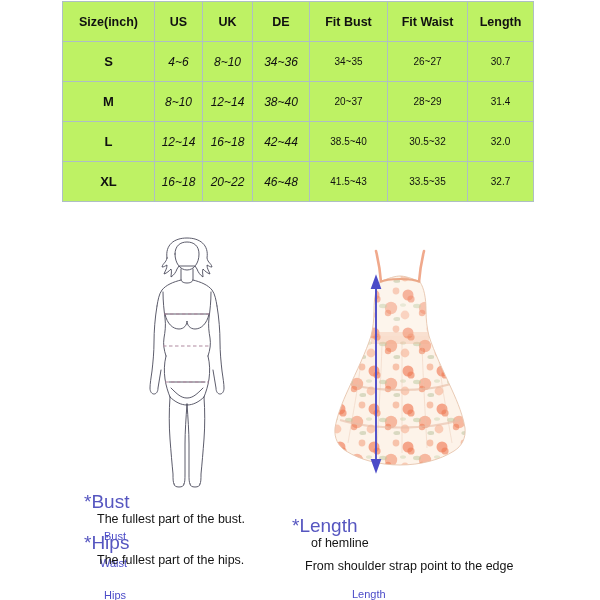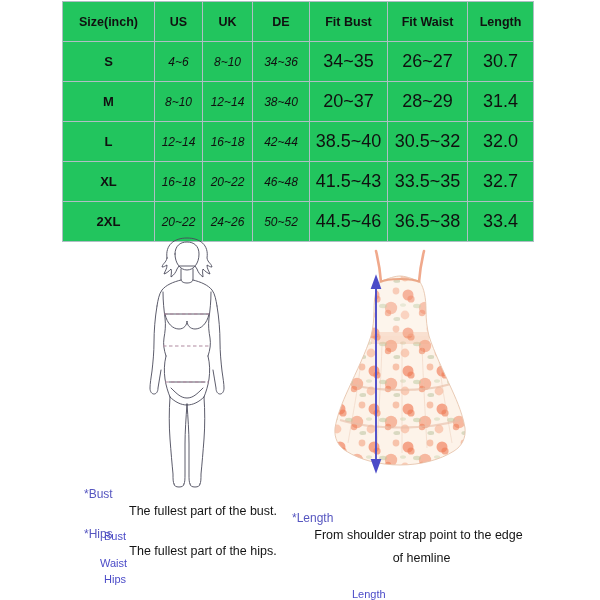--- a/index.html
+++ b/index.html
@@ -25,21 +25,21 @@
   }
   table.size-table {
     border-collapse: collapse;
     width: 471px;
     background: #ccf7f7;
     table-layout: fixed;
   }
   table.size-table td,
   table.size-table th {
     border: 1px solid #aebfc4;
-    background: #22c55e;
+    background: #bef264;
     text-align: center;
     vertical-align: middle;
     padding: 0;
     height: 39px;
     font-size: 12.5px;
     color: #101010;
   }
   table.size-table th {
     font-weight: bold;
     font-size: 12.5px;
@@ -47,21 +47,21 @@
   table.size-table td.size-label {
     font-weight: bold;
     font-size: 13px;
   }
   table.size-table td.num-italic {
     font-style: italic;
     font-size: 12px;
   }
   table.size-table td.num-plain {
     font-style: normal;
-    font-size: 18px;
+    font-size: 10px;
   }
   col.c-size   { width: 92px; }
   col.c-us     { width: 48px; }
   col.c-uk     { width: 50px; }
   col.c-de     { width: 57px; }
   col.c-fb     { width: 78px; }
   col.c-fw     { width: 80px; }
   col.c-len    { width: 66px; }
 
   
@@ -89,47 +89,46 @@
 
   .meas-label {
     position: absolute;
     color: #4b4bc8;
     font-size: 11px;
     font-family: Liberation Sans, sans-serif;
     white-space: nowrap;
   }
   #label-bust  { left: 104px; top: 294px; }
   #label-waist { left: 100px; top: 321px; }
-  #label-hips  { left: 104px; top: 337px; }
+  #label-hips  { left: 104px; top: 353px; }
   #label-length{ left: 352px; top: 352px; }
 
   
   #legend {
     position: absolute;
     left: 0;
     top: 486px;
     width: 600px;
     height: 114px;
   }
   .legend-col { position: absolute; }
   #legend-left  { left: 84px; top: 0px;  width: 225px; }
   #legend-right { left: 292px; top: 24px; width: 240px; }
 
   .legend-term {
     color: #5656c0;
-    font-size: 12px;
-    margin: 0 0 1px 0;
+    font-size: 19px;
+    margin: 8px 0 1px 0;
     line-height: 16px;
   }
   .legend-desc {
     color: #141414;
     font-size: 12.5px;
     margin: 0 0 7px 13px;
     line-height: 16px;
-    text-align: center;
   }
   .legend-desc-line2 {
     margin-left: 19px;
   }
 </style>
 </head>
 <body>
 
 <div id="size-table-wrap">
   <table class="size-table">
@@ -182,29 +181,20 @@
         <td class="num-plain">32.0</td>
       </tr>
       <tr>
         <td class="size-label">XL</td>
         <td class="num-italic">16~18</td>
         <td class="num-italic">20~22</td>
         <td class="num-italic">46~48</td>
         <td class="num-plain">41.5~43</td>
         <td class="num-plain">33.5~35</td>
         <td class="num-plain">32.7</td>
-      </tr>
-      <tr>
-        <td class="size-label">2XL</td>
-        <td class="num-italic">20~22</td>
-        <td class="num-italic">24~26</td>
-        <td class="num-italic">50~52</td>
-        <td class="num-plain">44.5~46</td>
-        <td class="num-plain">36.5~38</td>
-        <td class="num-plain">33.4</td>
       </tr>
     </tbody>
   </table>
 </div>
 
 <div id="figure-area">
 
   <svg id="body-figure" viewBox="0 0 108 252">
     <g fill="none" stroke="#4a4a5a" stroke-width="0.9" stroke-linejoin="round" stroke-linecap="round">
 
@@ -346,17 +336,17 @@
 
   <div class="legend-col" id="legend-left">
     <p class="legend-term">*Bust</p>
     <p class="legend-desc">The fullest part of the bust.</p>
     <p class="legend-term">*Hips</p>
     <p class="legend-desc">The fullest part of the hips.</p>
   </div>
 
   <div class="legend-col" id="legend-right">
     <p class="legend-term">*Length</p>
+    <p class="legend-desc legend-desc-line2">of hemline</p>
     <p class="legend-desc">From shoulder strap point to the edge</p>
-    <p class="legend-desc legend-desc-line2">of hemline</p>
   </div>
 
 </div>
 
 </body></html>

